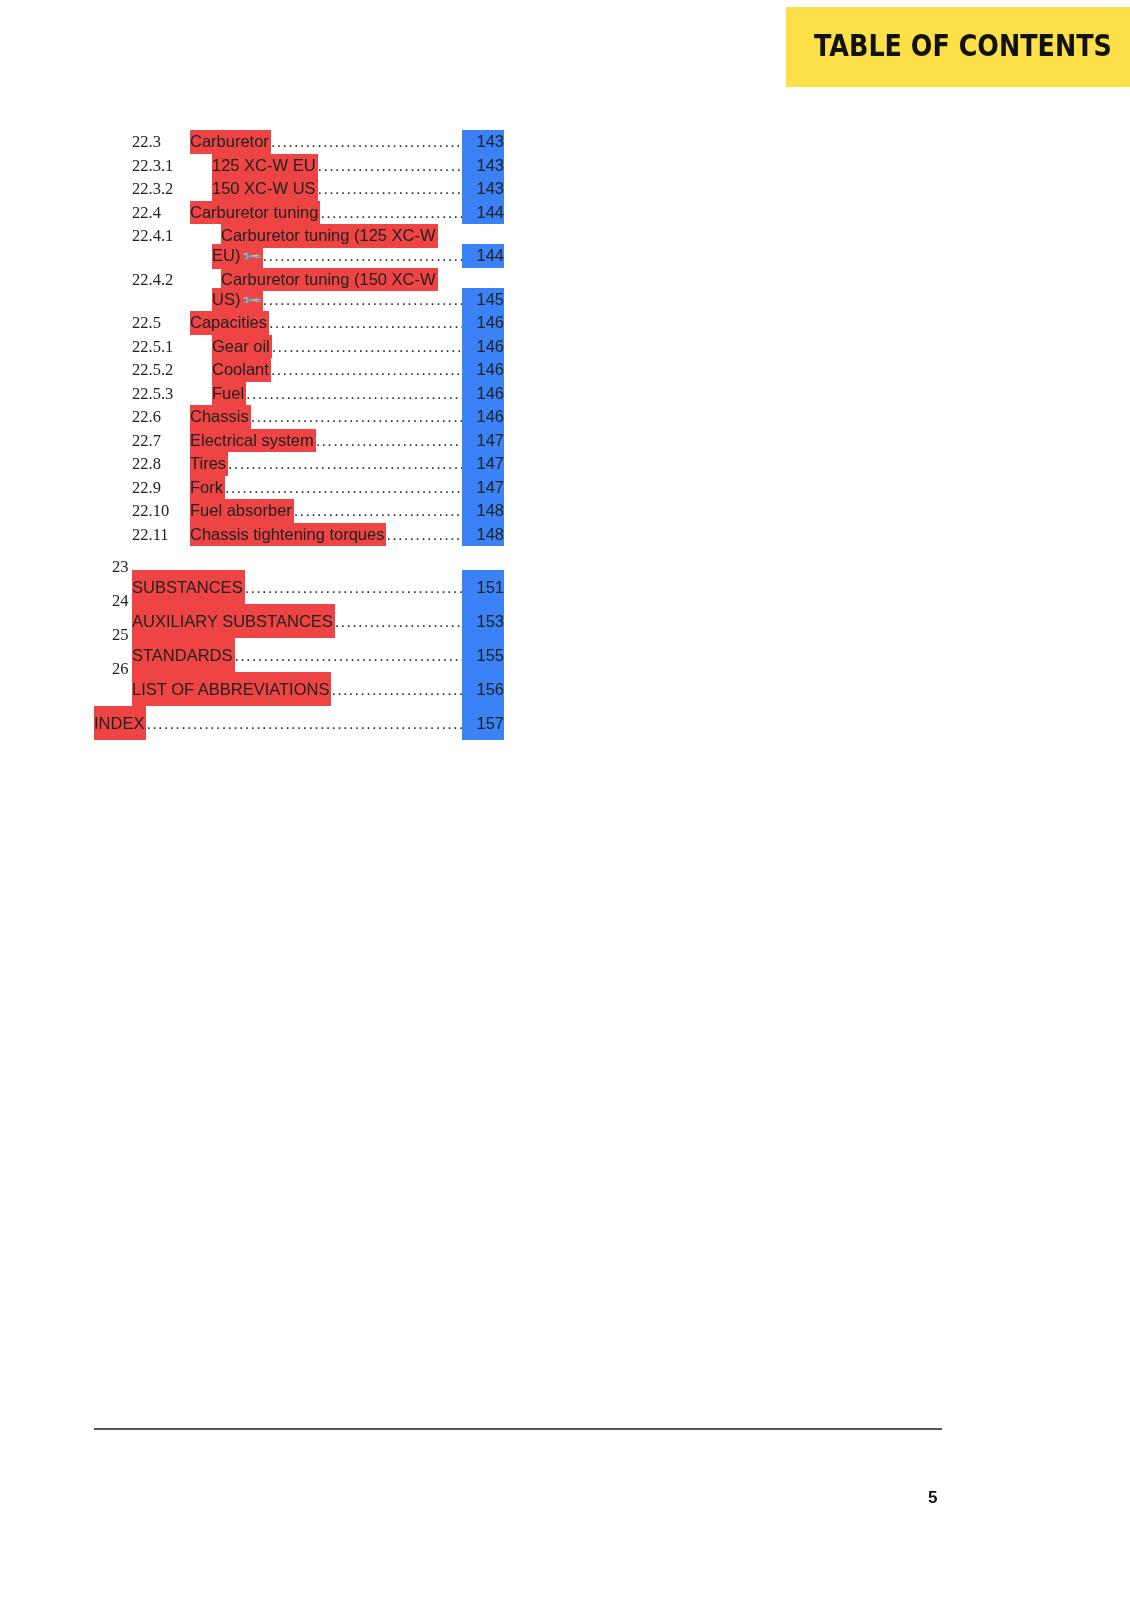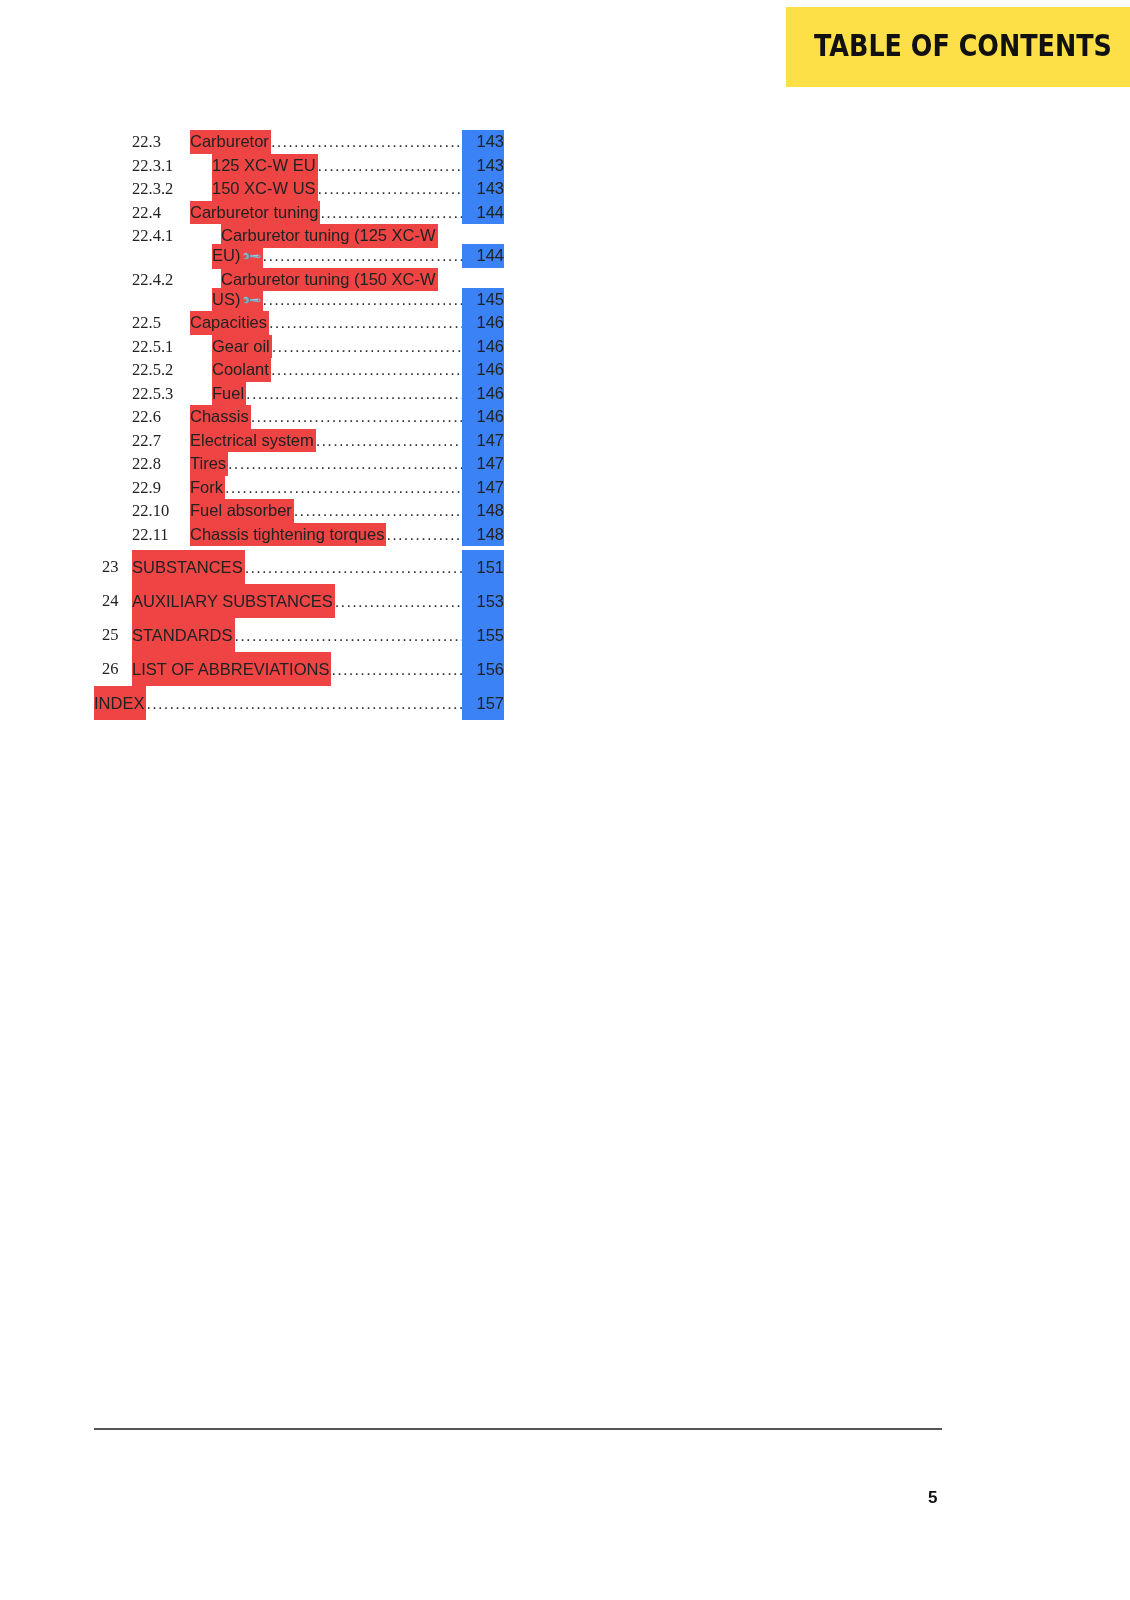--- a/index.html
+++ b/index.html
@@ -33,22 +33,22 @@
       flex: 1; overflow: hidden; white-space: nowrap; letter-spacing: 1.2px; color: #333;
     }
     .row .page { width: 42px; text-align: right; background: #3b82f6; }
     .sec2 .num { left: 38px; }
     .sec2 .title-wrap { left: 96px; }
     .sec3 .num { left: 38px; }
     .sec3 .title-wrap { left: 118px; }
     .sub-first { height: 20px; }
     .sub-first .title-wrap { left: 102px; margin-left: 25px; }
     .chap { height: 34px; line-height: 34px; }
-    .chap .num { left: 8px; }
-    .chap .title-wrap { left: 38px; }
+    .chap .num { left: 18px; }
+    .chap .title-wrap { left: 38px; margin-top: 20px; }
     .chap.index .title-wrap { left: 0; }
     .wrench { font-size: 13px; display: inline-block; transform: rotate(-45deg); margin-left: 4px; }
     .footer-line {
       position: absolute; left: 94px; top: 1428px; width: 848px; height: 2px; background: #555;
     }
     .page-number {
       position: absolute; left: 928px; top: 1488px; font-weight: bold; font-size: 17px; color: #111;
     }
   </style>
 </head>

